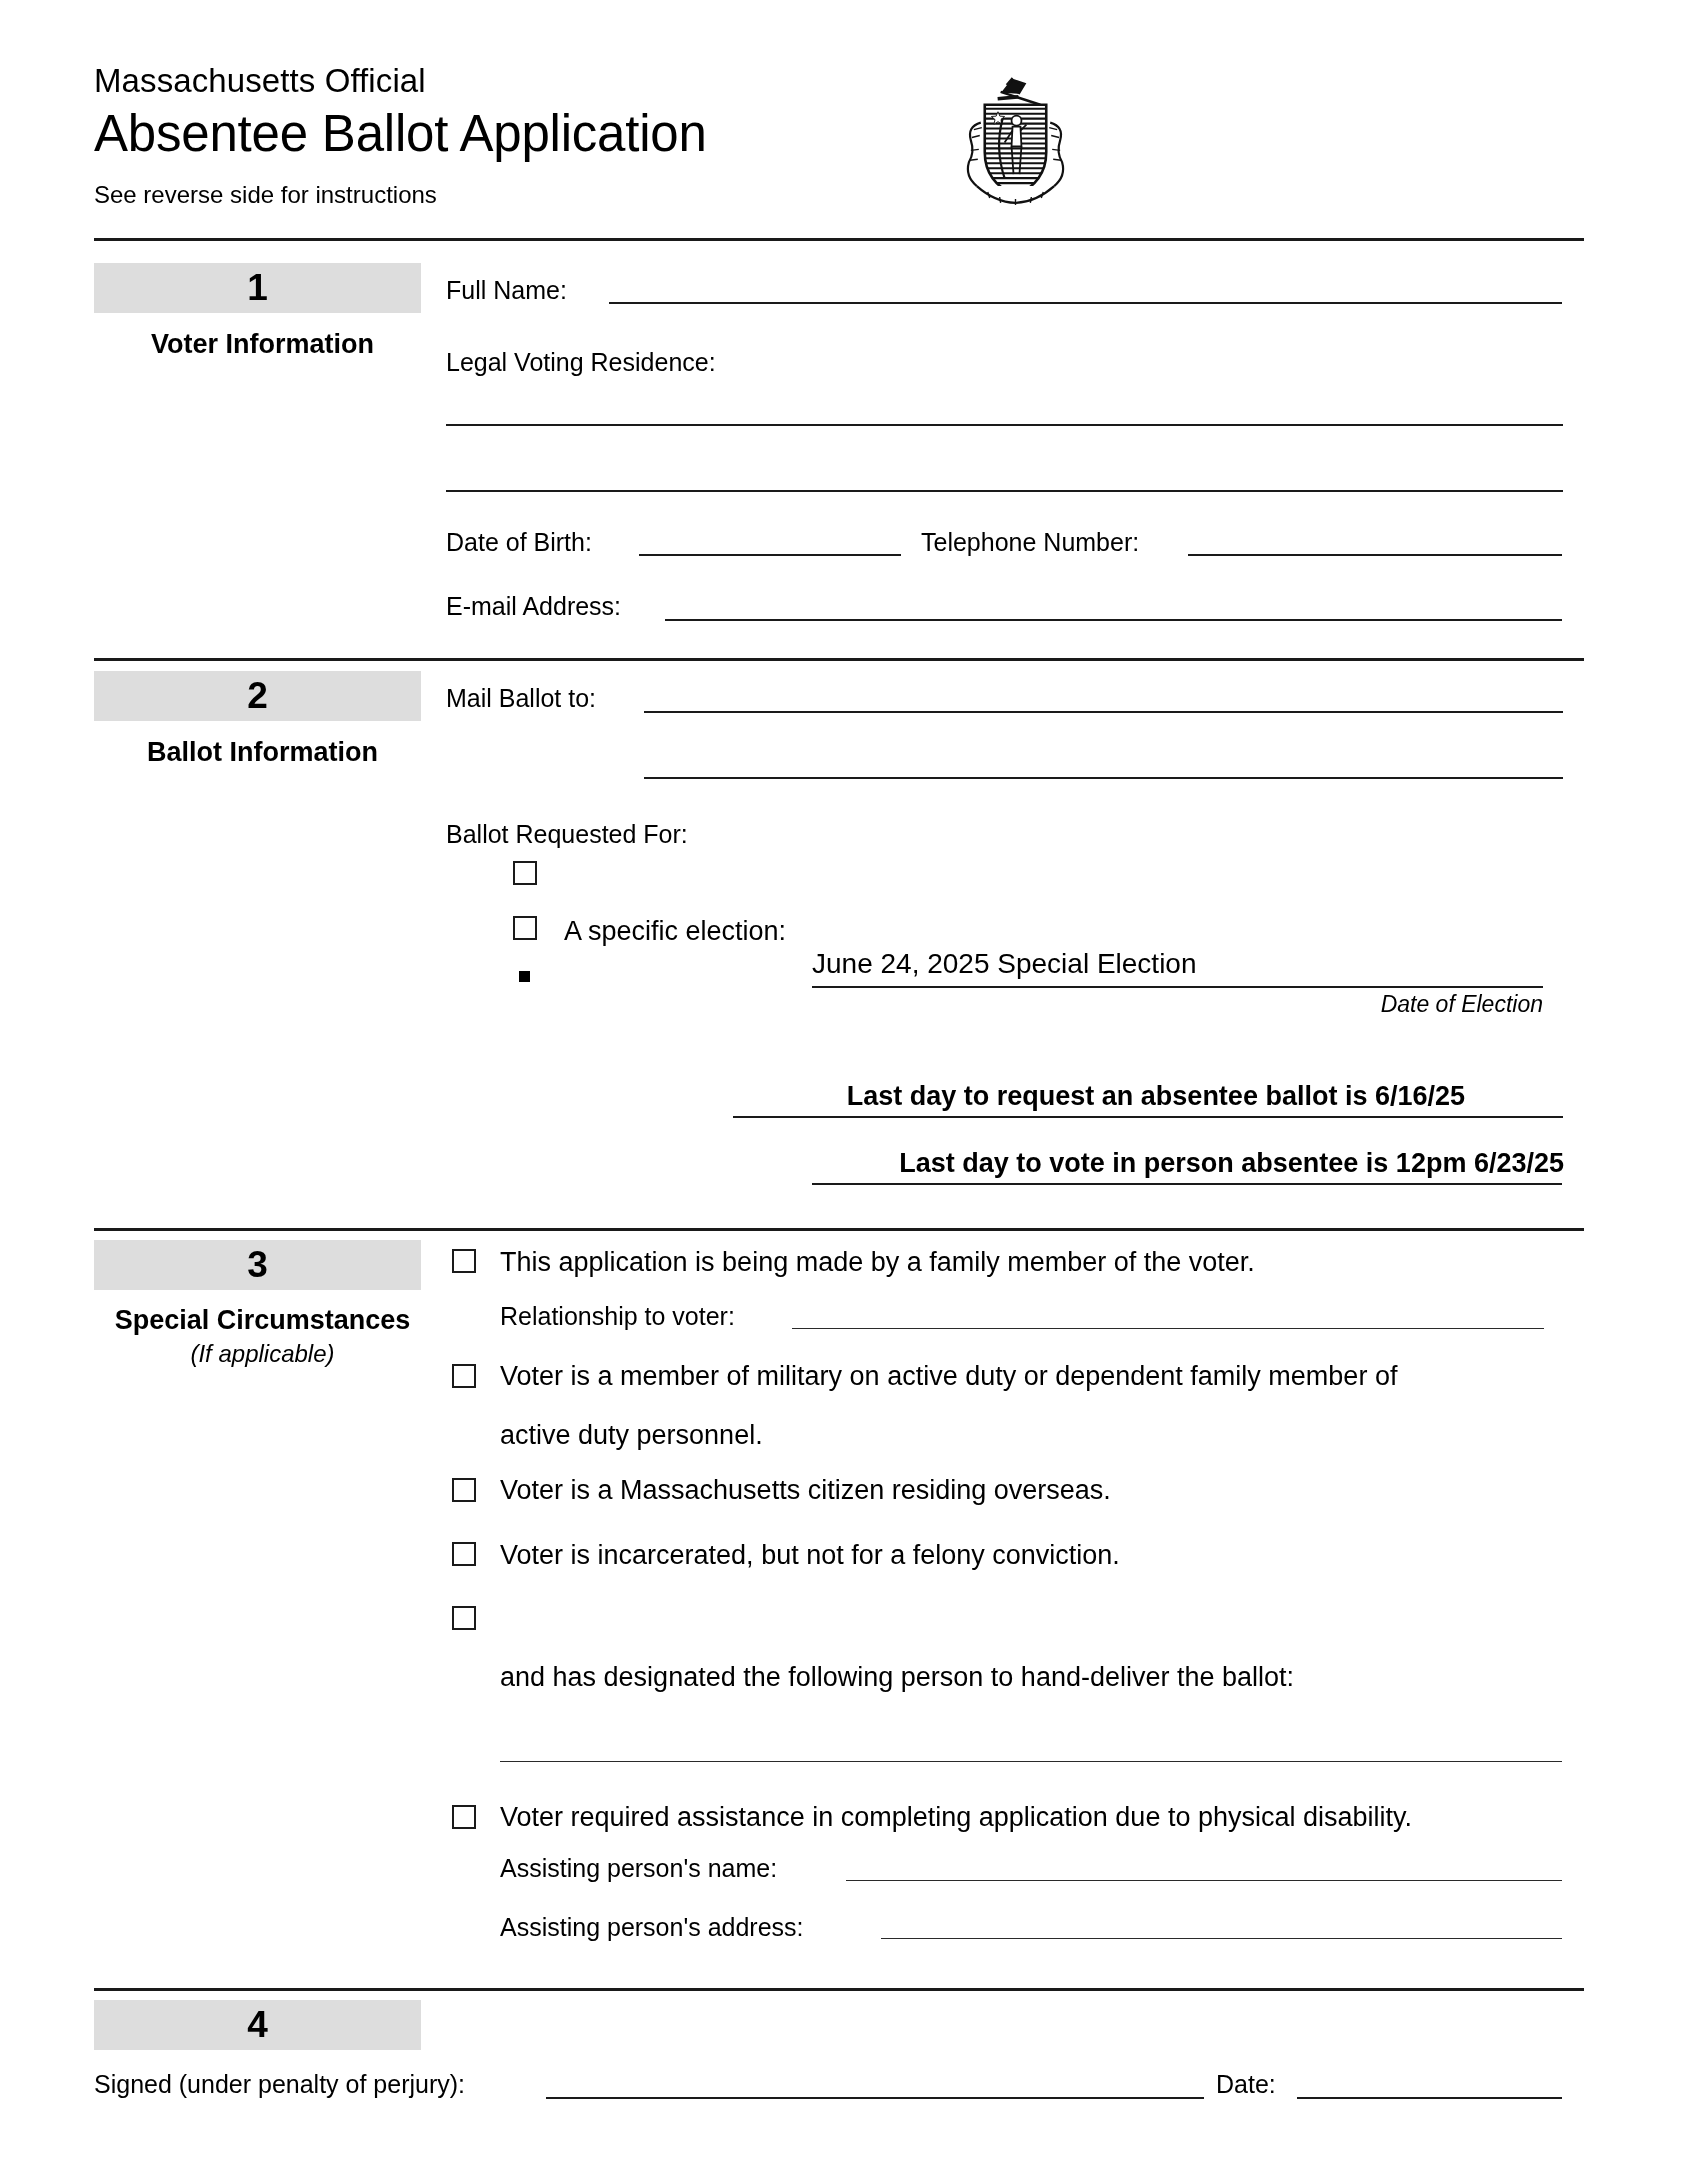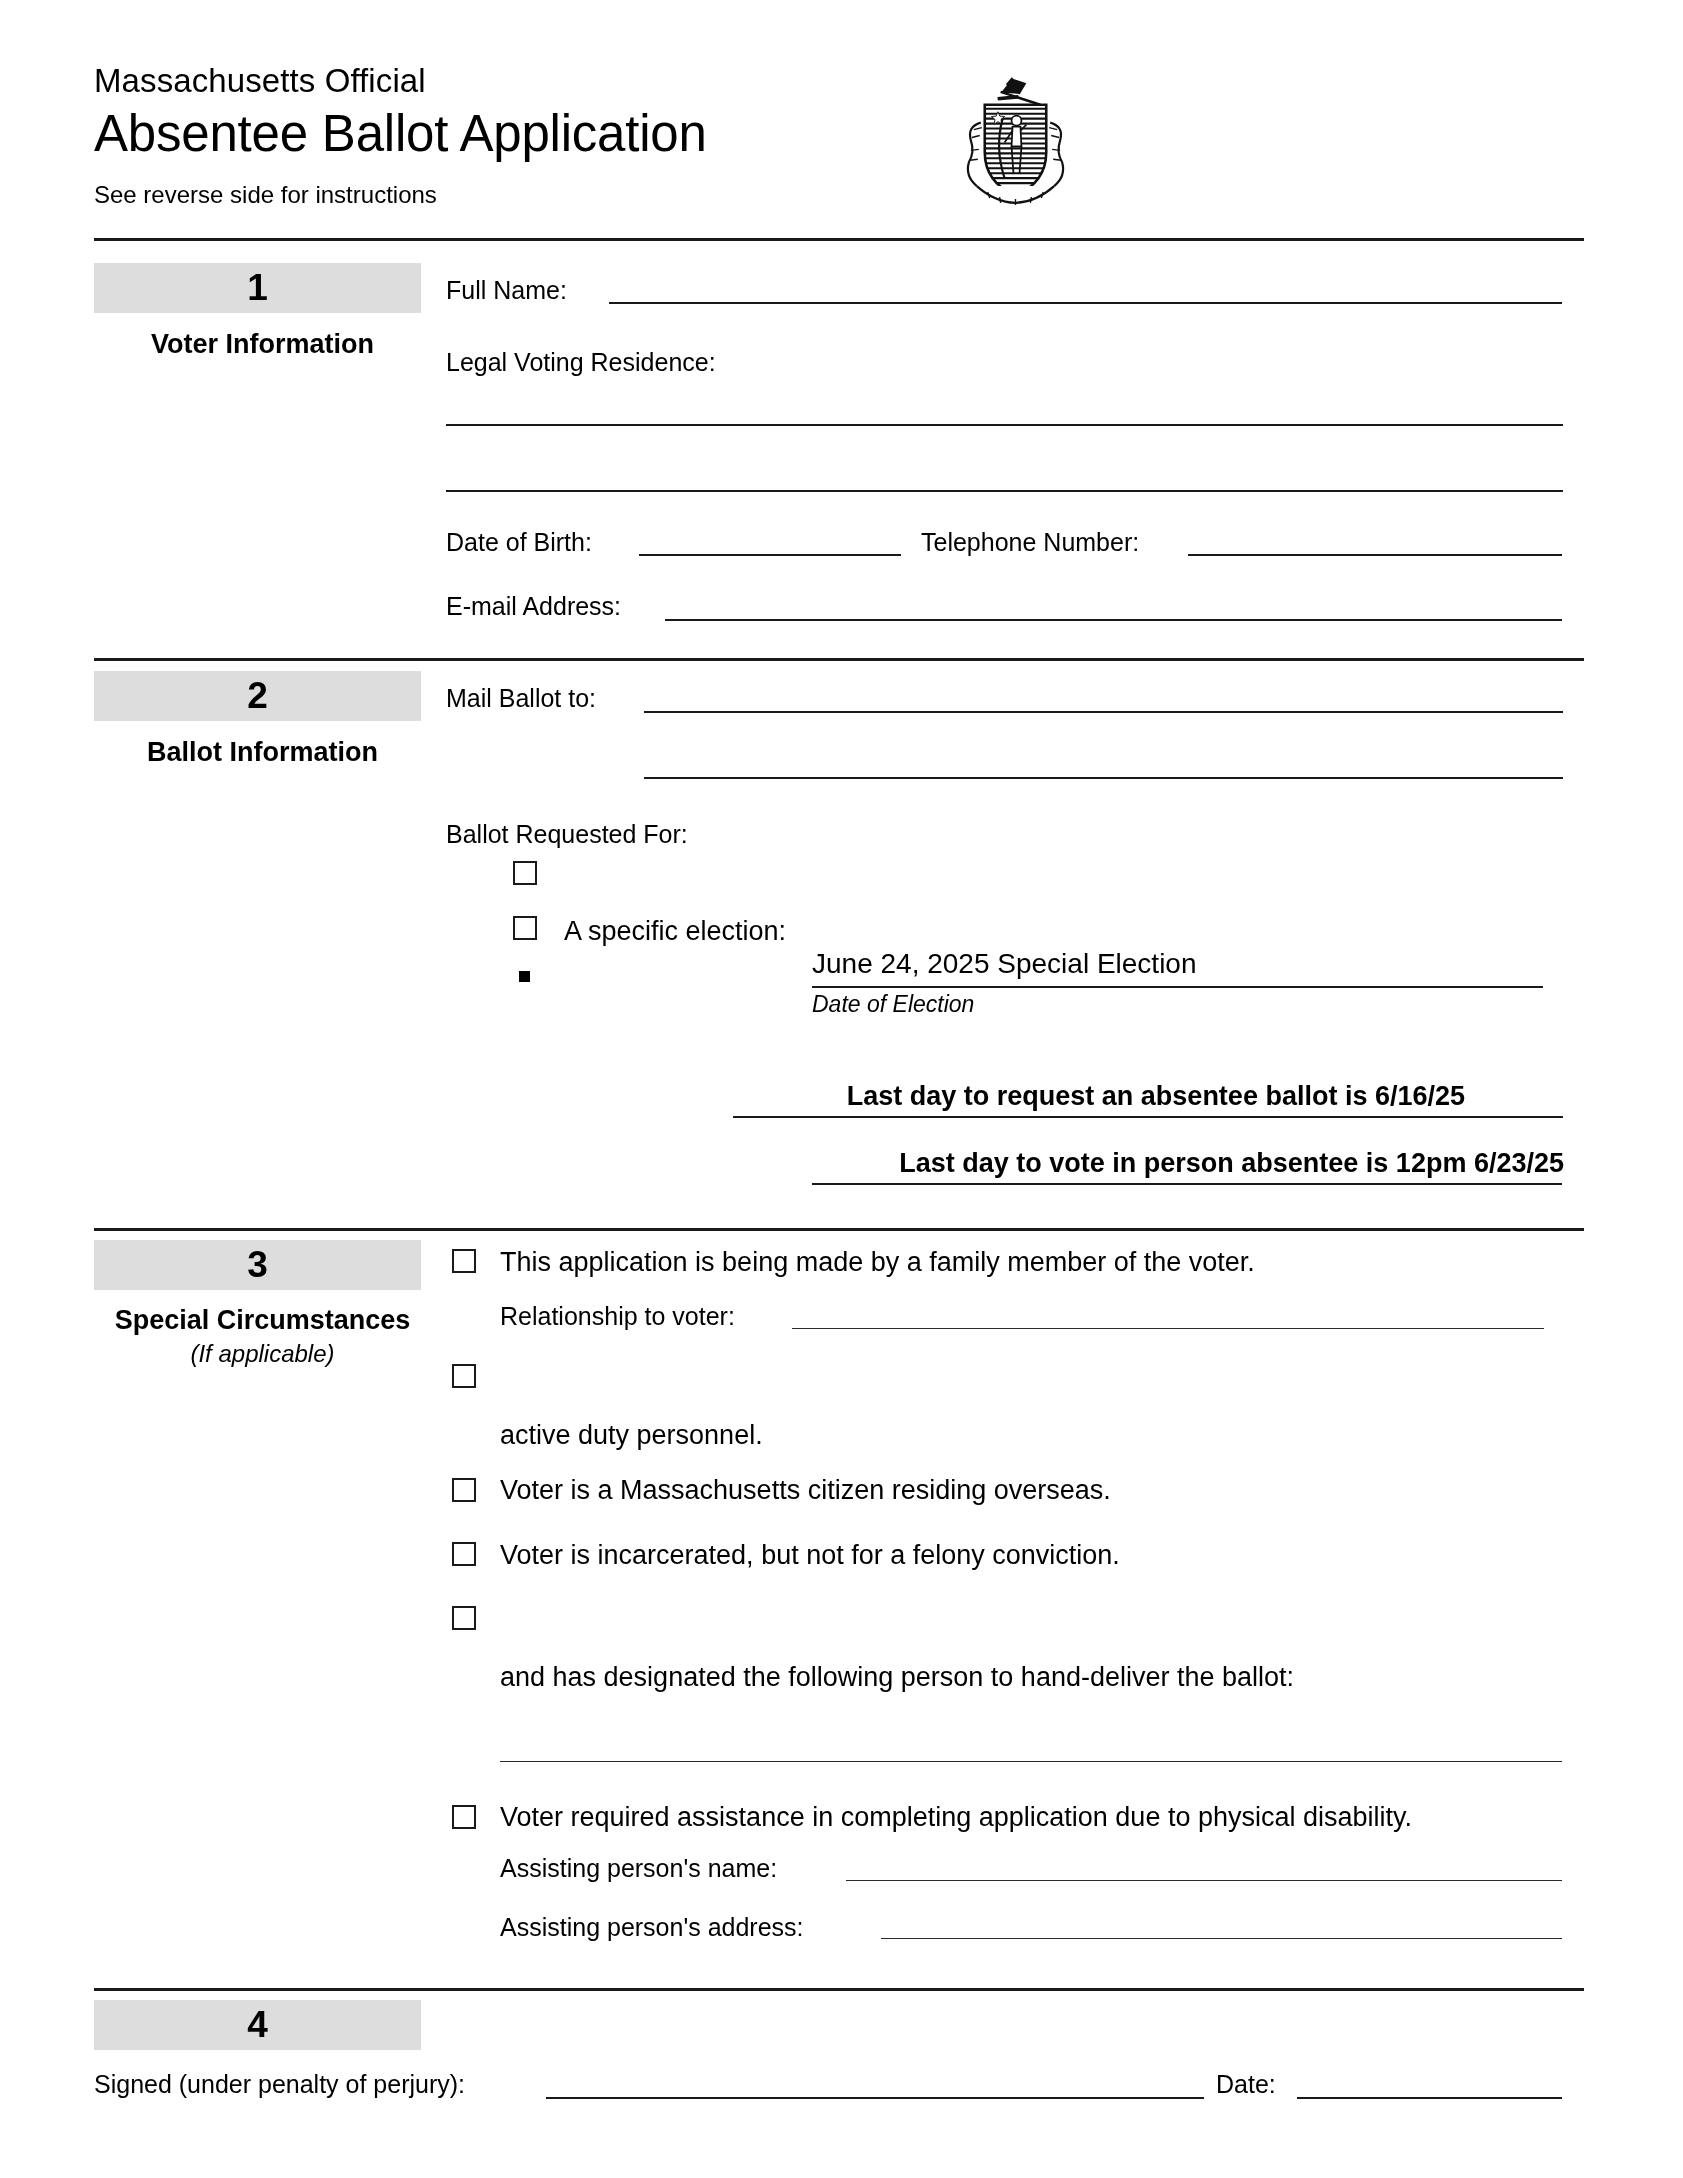--- a/index.html
+++ b/index.html
@@ -141,21 +141,21 @@
     position: absolute;
     font-size: 28px;
     line-height: 34px;
     white-space: nowrap;
   }
   .caption {
     position: absolute;
     font-size: 23px;
     font-style: italic;
     line-height: 28px;
-    text-align: left;
+    text-align: right;
     white-space: nowrap;
   }
   .item-text {
     position: absolute;
     font-size: 27px;
     line-height: 44px;
   }
 </style>
 </head>
 <body>
@@ -298,20 +298,21 @@
   <div class="numbox" style="top:1240px">3</div>
   <div class="sectitle" style="top:1303px">Special Circumstances</div>
   <div class="secnote" style="top:1339px">(If applicable)</div>
 
   <div class="cbox" style="left:452px; top:1249px"></div>
   <div class="item-text" style="left:500px; top:1240px; width:1079px">This application is being made by a family member of the voter.</div>
   <div class="fld" style="left:500px; top:1299px">Relationship to voter:</div>
   <div class="uline thin" style="left:792px; top:1328px; width:752px"></div>
 
   <div class="cbox" style="left:452px; top:1364px"></div>
+  <div class="item-text" style="left:500px; top:1354px; width:1079px">Voter is a member of military on active duty or dependent family member of</div>
   <div class="item-text" style="left:500px; top:1413px; width:1079px">active duty personnel.</div>
 
   <div class="cbox" style="left:452px; top:1478px"></div>
   <div class="item-text" style="left:500px; top:1468px; width:1079px">Voter is a Massachusetts citizen residing overseas.</div>
 
   <div class="cbox" style="left:452px; top:1542px"></div>
   <div class="item-text" style="left:500px; top:1533px; width:1079px">Voter is incarcerated, but not for a felony conviction.</div>
 
   <div class="cbox" style="left:452px; top:1606px"></div>
   <div class="item-text" style="left:500px; top:1655px; width:1079px">and has designated the following person to hand-deliver the ballot:</div>

